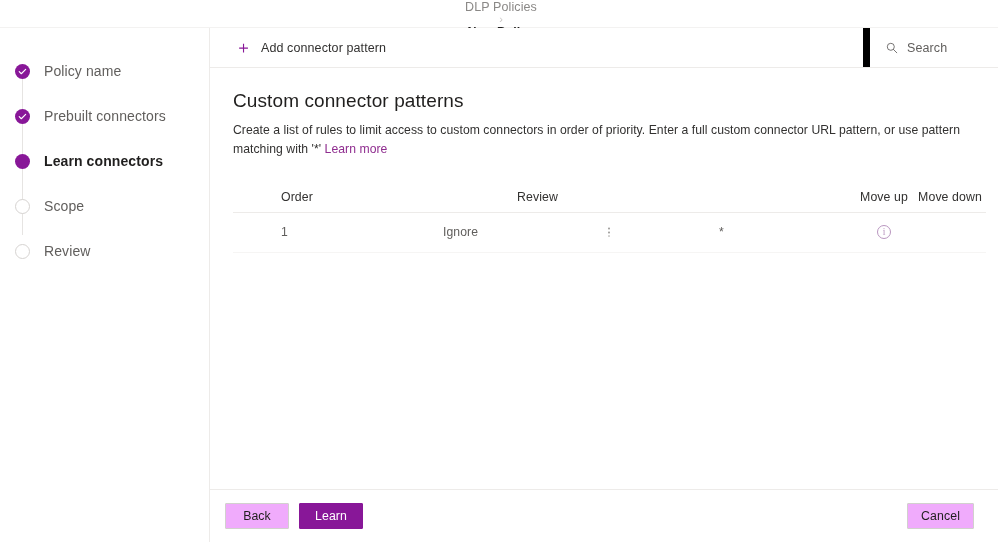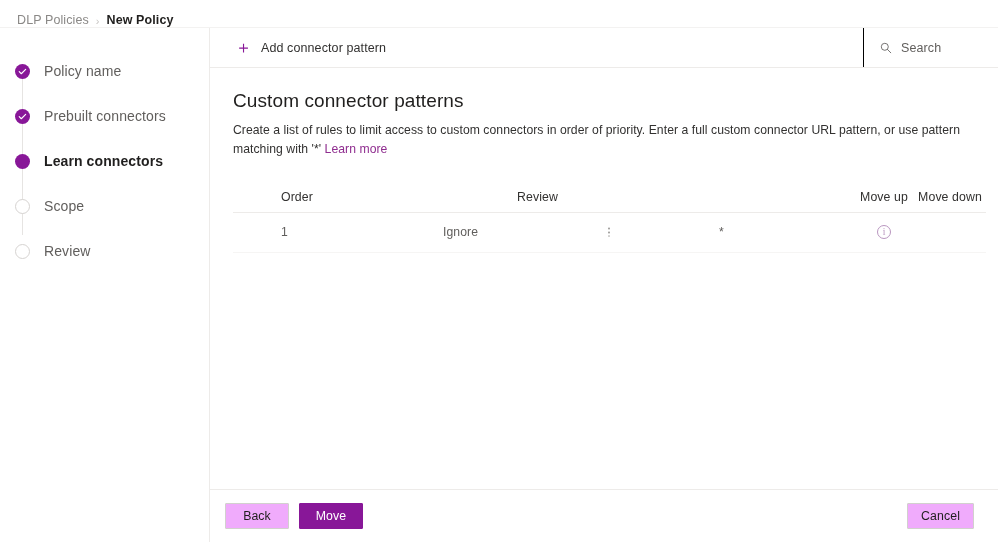--- a/index.html
+++ b/index.html
@@ -9,24 +9,25 @@
     overflow: hidden;
     background: #ffffff;
     font-family: "Liberation Sans", sans-serif;
     -webkit-font-smoothing: antialiased;
   }
 
   
   .breadcrumb-bar {
     height: 28px;
     display: flex;
-    align-items: flex-end;
-    padding-left: 17px;
+    align-items: center;
+    padding-left: 4px;
     background: #ffffff;
     border-bottom: 1px solid #f3f2f1;
+    flex-direction: column;
   }
   .bc-link {
     font-size: 12.5px;
     color: #8a8886;
     cursor: pointer;
     letter-spacing: .1px;
   }
   .bc-sep {
     font-size: 11px;
     color: #c8c6c4;
@@ -149,21 +150,21 @@
   }
   .cmd-label {
     font-size: 12.5px;
     color: #323130;
     letter-spacing: .1px;
   }
   .search-box {
     flex: 0 0 135px;
     display: flex;
     align-items: center;
-    border-left: 1px solid #000000;
+    border-left: 7px solid #000000;
     padding-left: 16px;
     cursor: text;
   }
   .search-icon {
     color: #605e5c;
     margin-right: 9px;
     display: flex;
     align-items: center;
   }
   .search-ph {
@@ -397,19 +398,19 @@
           <div class="td col-moveup">
             <span class="info-circle">i</span>
           </div>
           <div class="td col-movedown"></div>
         </div>
       </div>
     </div>
 
     <div class="footer">
       <button class="btn btn-secondary">Back</button>
-      <button class="btn btn-primary">Move</button>
+      <button class="btn btn-primary">Learn</button>
       <div class="footer-spacer"></div>
       <button class="btn btn-secondary">Cancel</button>
     </div>
 
   </section>
 </div>
 
 </body></html>

